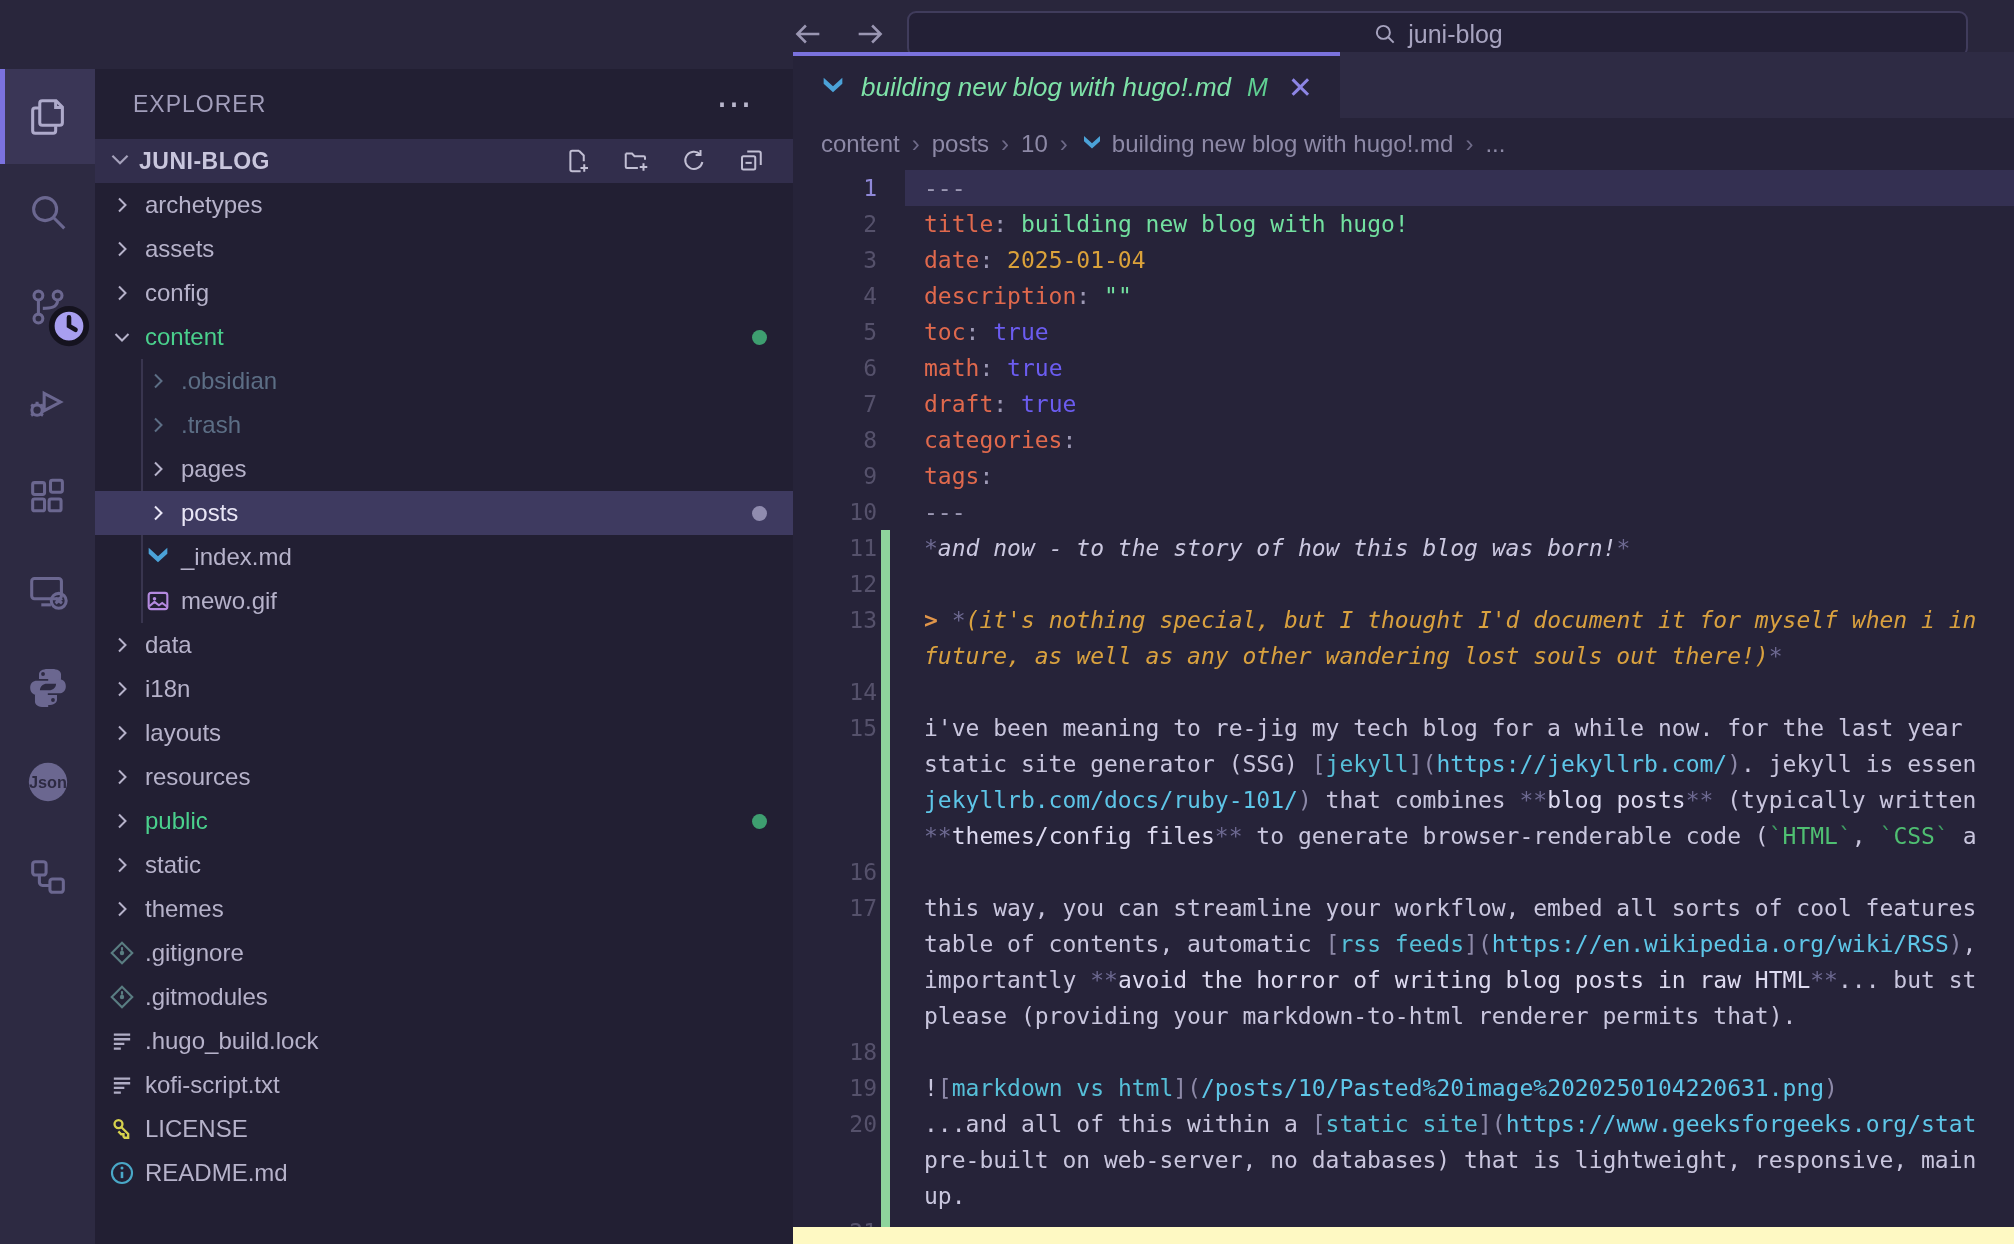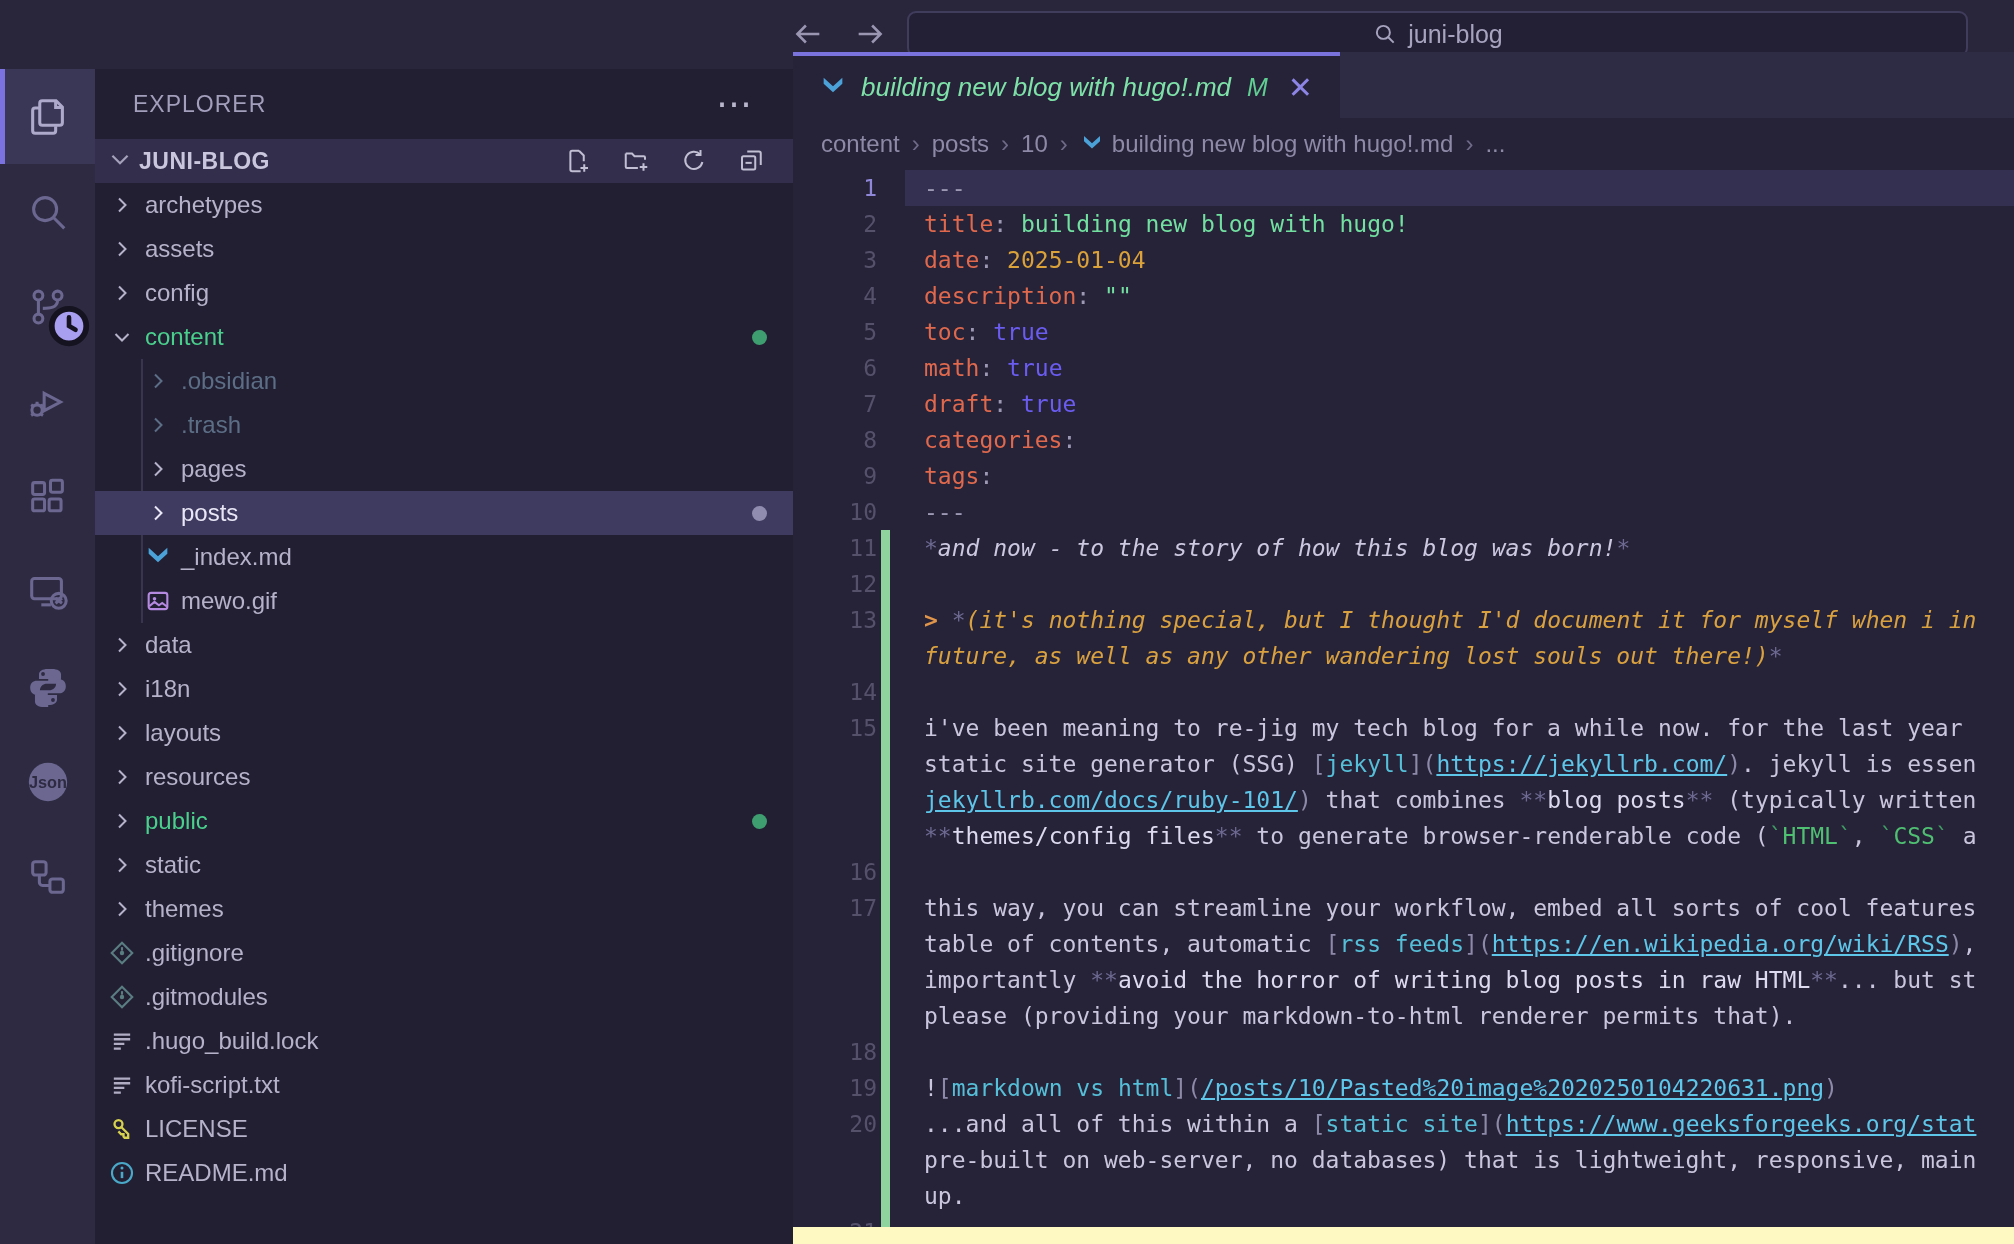--- a/index.html
+++ b/index.html
@@ -62,21 +62,21 @@
   .code-line.current{background:linear-gradient(to right,transparent 112px,#343052 112px);}
   .line-num{position:absolute;left:0;top:0;width:84px;height:36px;line-height:36px;text-align:right;color:#55516b;}
   .current .line-num{color:#8f88d8;}
   .line-content{position:absolute;left:131px;top:0;height:36px;line-height:36px;}
   .tk-key{color:#e0694d;} .tk-punct{color:#9d99b5;} .tk-str{color:#72e0a0;}
   .tk-num{color:#dba23a;} .tk-bool{color:#6b5cf0;} .tk-dash{color:#9d99b5;}
   .tk-text{color:#c9c6de;} .tk-em{color:#cbc8e0;font-style:italic;}
   .tk-star{color:#6e6a92;} .tk-quote{color:#d9a13f;font-style:italic;}
   .tk-quoteMark{color:#e0954a;font-weight:bold;}
   .tk-linkLabel{color:#56bfd8;} .tk-bracket{color:#8d89a8;}
-  .tk-url{color:#5ec6e8;text-decoration:underline;}
+  .tk-url{color:#5ec6e8;}
   .tk-bold{color:#dddaf0;font-weight:normal;} .tk-code{color:#4fbf72;} .tk-codeTick{color:#3f9e63;}
 </style>
 </head>
 <body>
 
 <div class="screen">
 
   <div class="titlebar">
     <div class="nav">
       <span class="navbtn">

